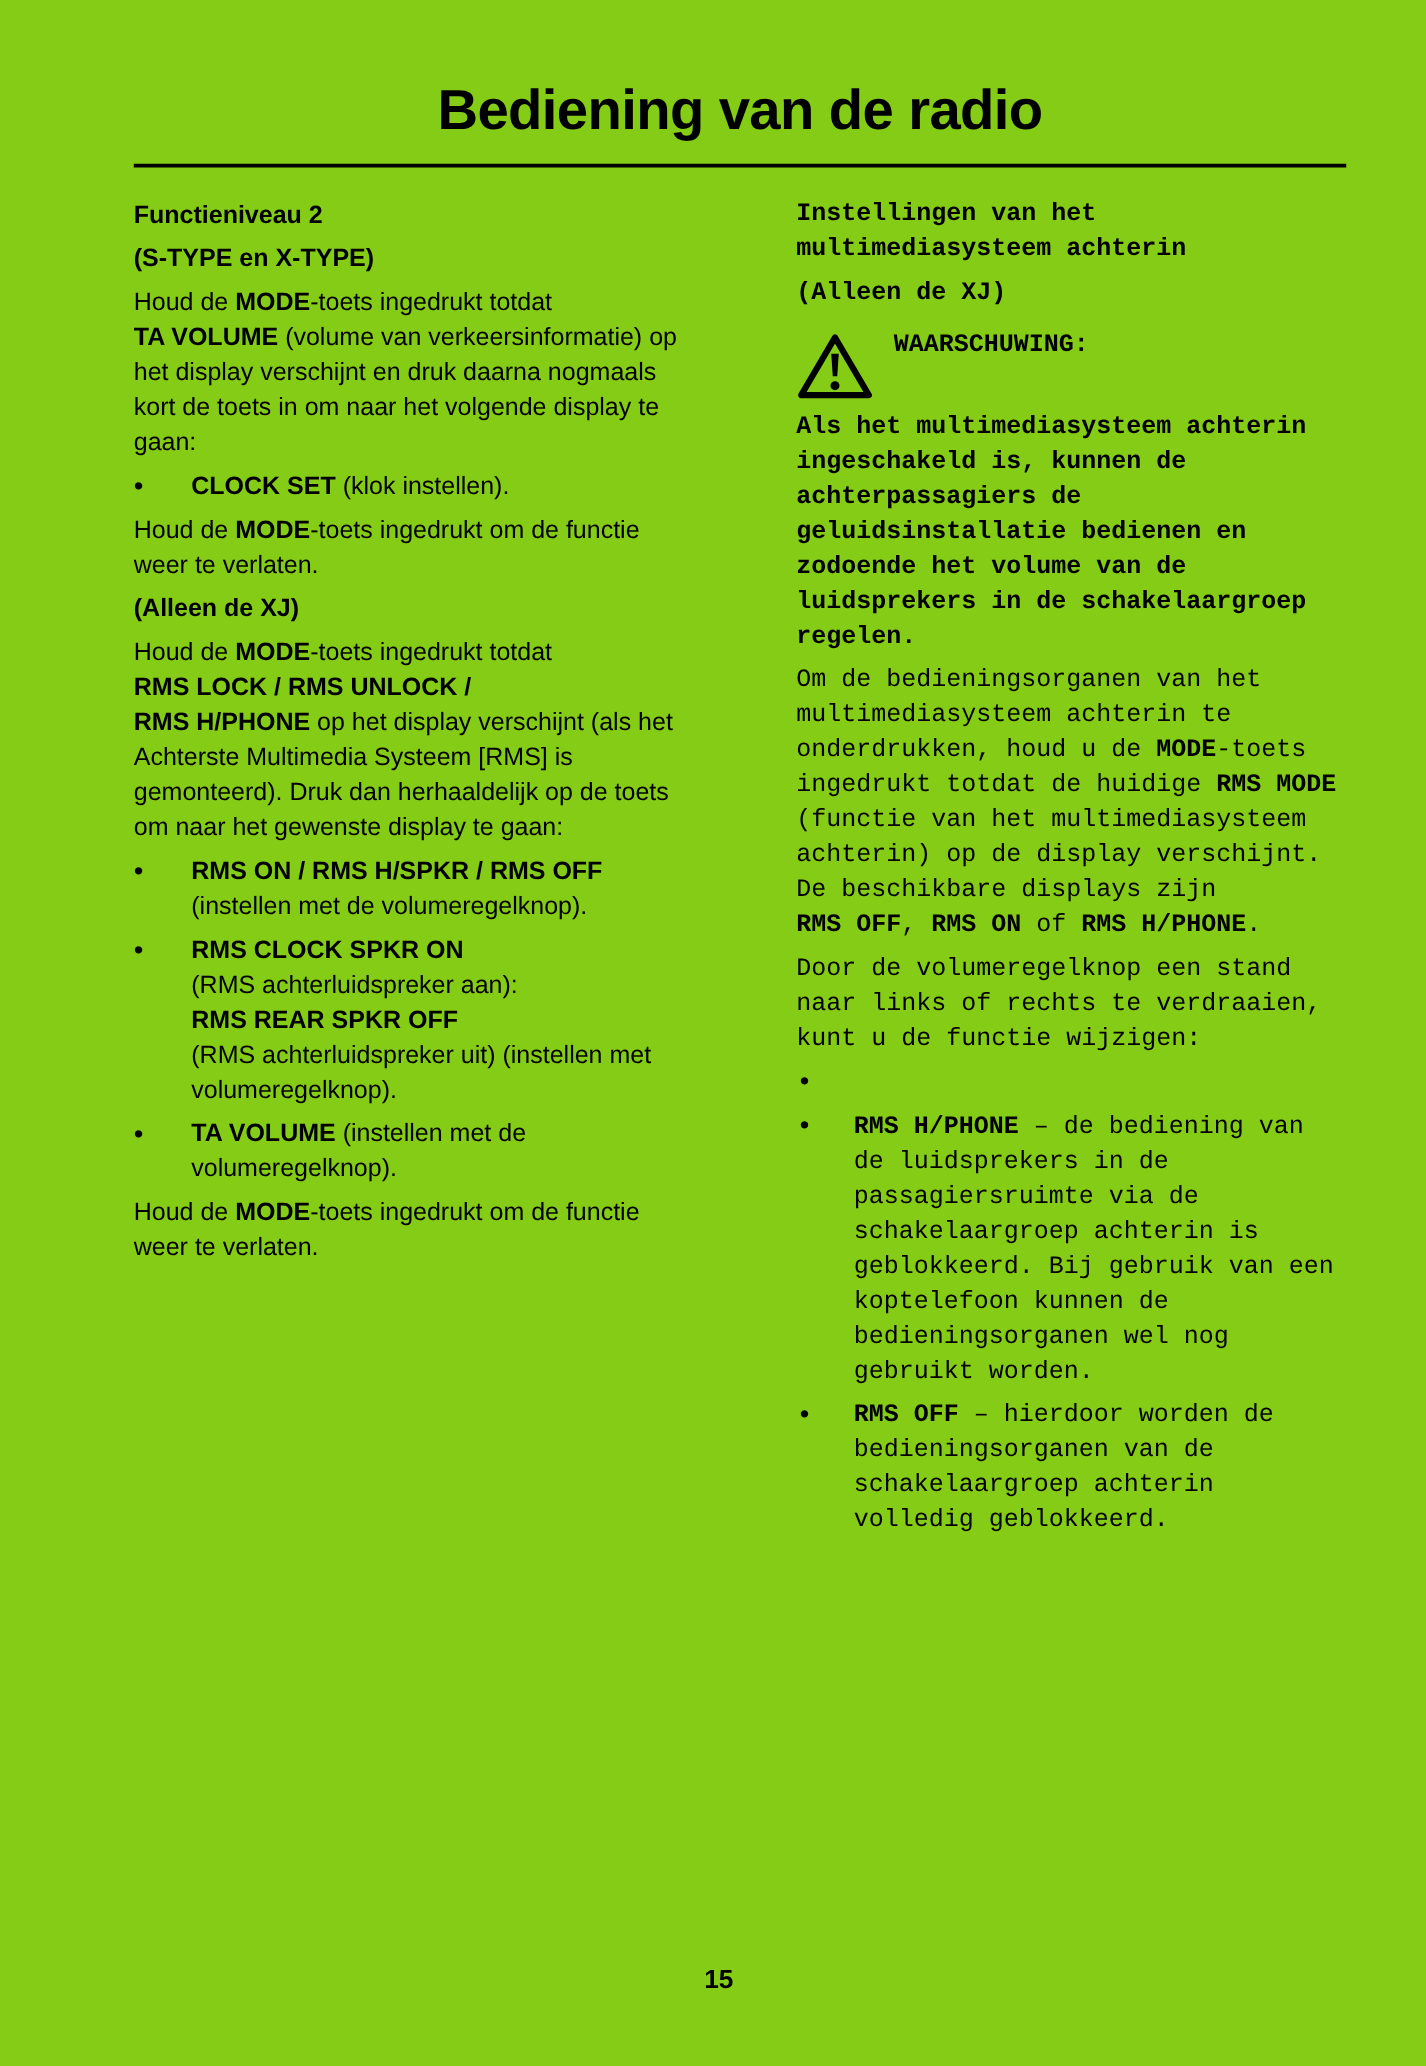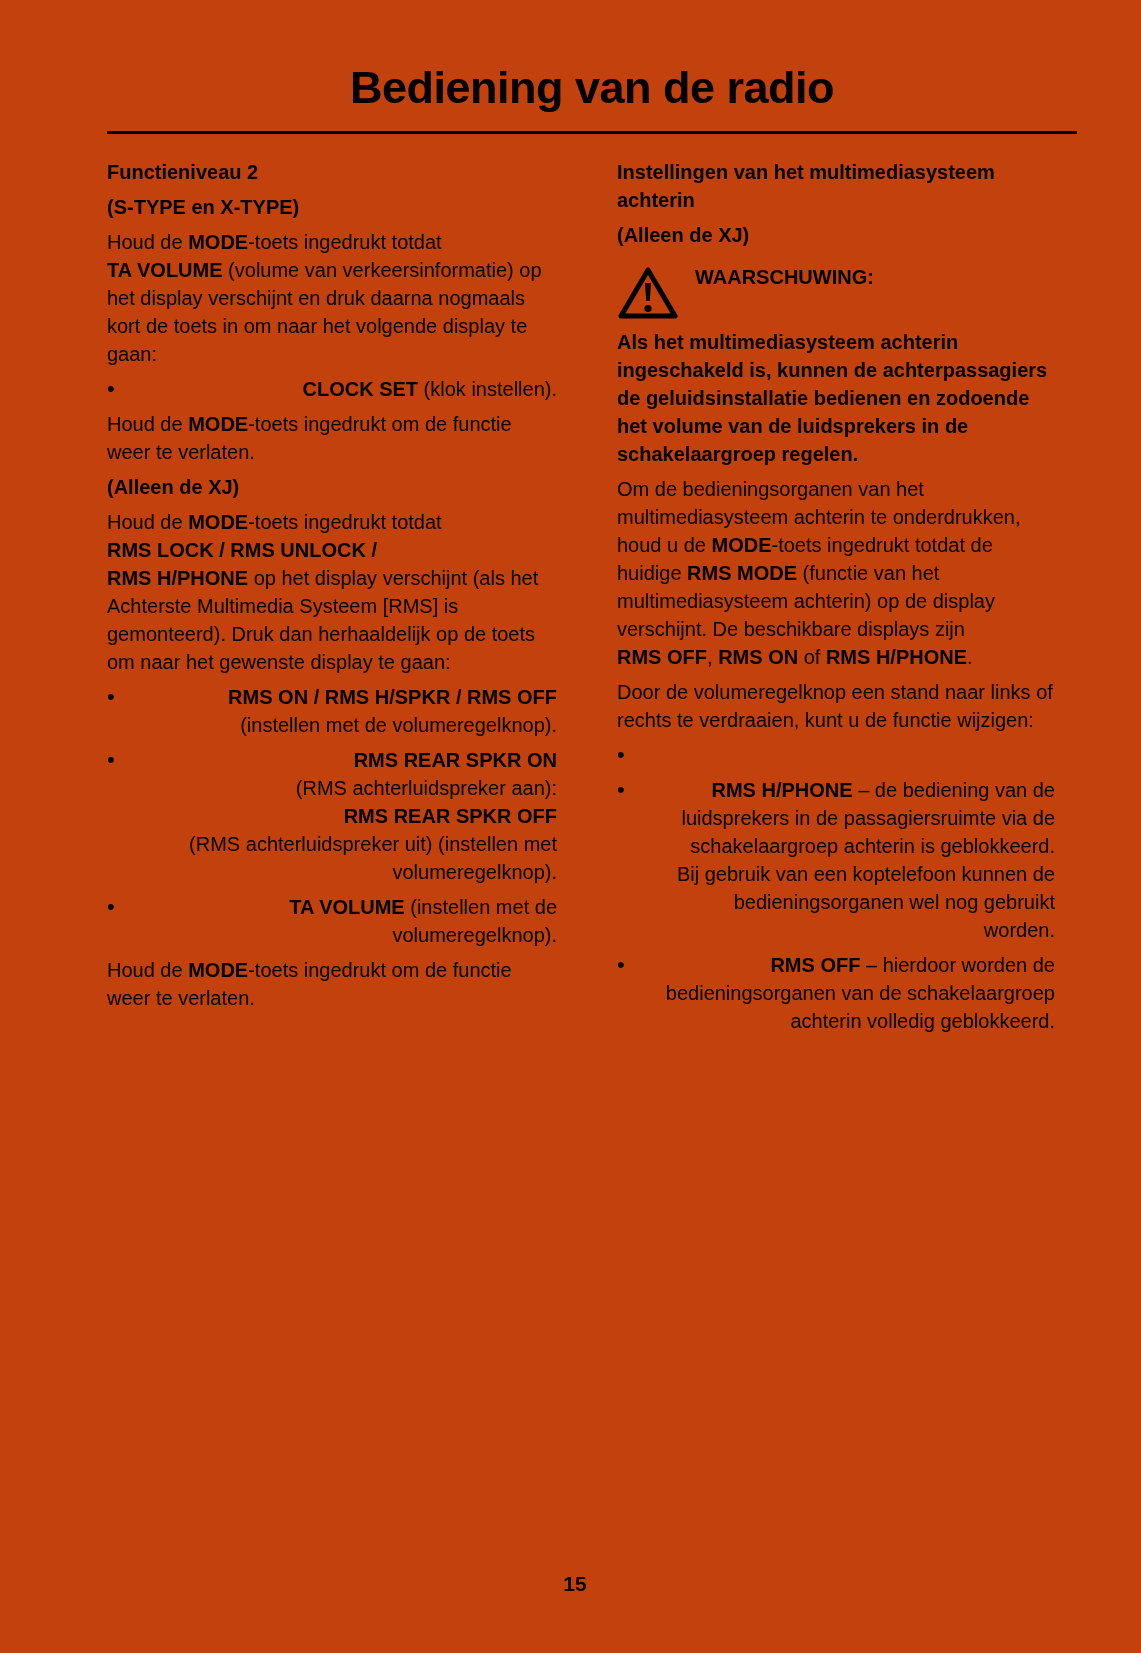--- a/index.html
+++ b/index.html
@@ -1,43 +1,43 @@
 <!DOCTYPE html>
 <html><head>
 <meta charset="utf-8">
 <style>
   * { box-sizing: border-box; }
   html,body { margin:0; padding:0; background:#ffffff; }
   .page {
     position:relative;
     width:1141px; height:1653px;
-    background:#c2410c;
+    background:#84cc16;
     color:#000;
     font-family:"Liberation Sans", sans-serif;
     overflow:hidden;
   }
   .content { position:absolute; left:107px; top:0; width:970px; }
   .doc-title {
     margin:64px 0 0 0;
     font-size:45px; line-height:48px;
     font-weight:bold; text-align:center;
     letter-spacing:-0.5px;
   }
   .rule { height:3px; background:#000; margin-top:19px; }
   .columns { display:flex; margin-top:24px; }
   .col-left  { width:450px; }
-  .col-right { width:438px; margin-left:60px; }
+  .col-right { width:438px; margin-left:80px;font-family:Liberation Mono, monospace; }
 
   .h, .para, .bullet { font-size:20px; line-height:28px; margin:0 0 7px 0; }
   .h { font-weight:bold; }
   .bold-para { font-weight:bold; }
 
   .bullet { display:flex; }
   .bullet .marker { flex:0 0 46px; width:46px; font-size:22px; }
-  .bullet .bullet-text { flex:1 1 auto;text-align:right; }
+  .bullet .bullet-text { flex:1 1 auto; }
 
   .warn-head { display:flex; align-items:flex-start; margin:16px 0 7px 0; }
   .warn-tri { width:62px; height:56px; flex:0 0 62px; display:block; }
   .warn-label { font-weight:bold; font-size:20px; line-height:24px; margin-left:16px; }
 
   .footer {
     position:absolute; left:90px; top:1570px; width:970px;
     text-align:center; font-size:21px; font-weight:bold; line-height:28px;
   }
   b { font-weight:bold; }
@@ -70,21 +70,21 @@
 
         <p class="para"><span>Houd de </span><b>MODE</b><span>-toets ingedrukt totdat</span><br><b>RMS LOCK / RMS UNLOCK /</b><br><b>RMS H/PHONE</b><span> op het display verschijnt (als het Achterste Multimedia Systeem [RMS] is gemonteerd). Druk dan herhaaldelijk op de toets om naar het gewenste display te gaan:</span></p>
 
         <div class="bullet">
           <span class="marker">•</span>
           <span class="bullet-text"><b>RMS ON / RMS H/SPKR / RMS OFF</b><br><span>(instellen met de volumeregelknop).</span></span>
         </div>
 
         <div class="bullet">
           <span class="marker">•</span>
-          <span class="bullet-text"><b>RMS REAR SPKR ON</b><br><span>(RMS achterluidspreker aan):</span><br><b>RMS REAR SPKR OFF</b><br><span>(RMS achterluidspreker uit) (instellen met volumeregelknop).</span></span>
+          <span class="bullet-text"><b>RMS CLOCK SPKR ON</b><br><span>(RMS achterluidspreker aan):</span><br><b>RMS REAR SPKR OFF</b><br><span>(RMS achterluidspreker uit) (instellen met volumeregelknop).</span></span>
         </div>
 
         <div class="bullet">
           <span class="marker">•</span>
           <span class="bullet-text"><b>TA VOLUME</b><span> (instellen met de volumeregelknop).</span></span>
         </div>
 
         <p class="para"><span>Houd de </span><b>MODE</b><span>-toets ingedrukt om de functie weer te verlaten.</span></p>
       </section>
 

